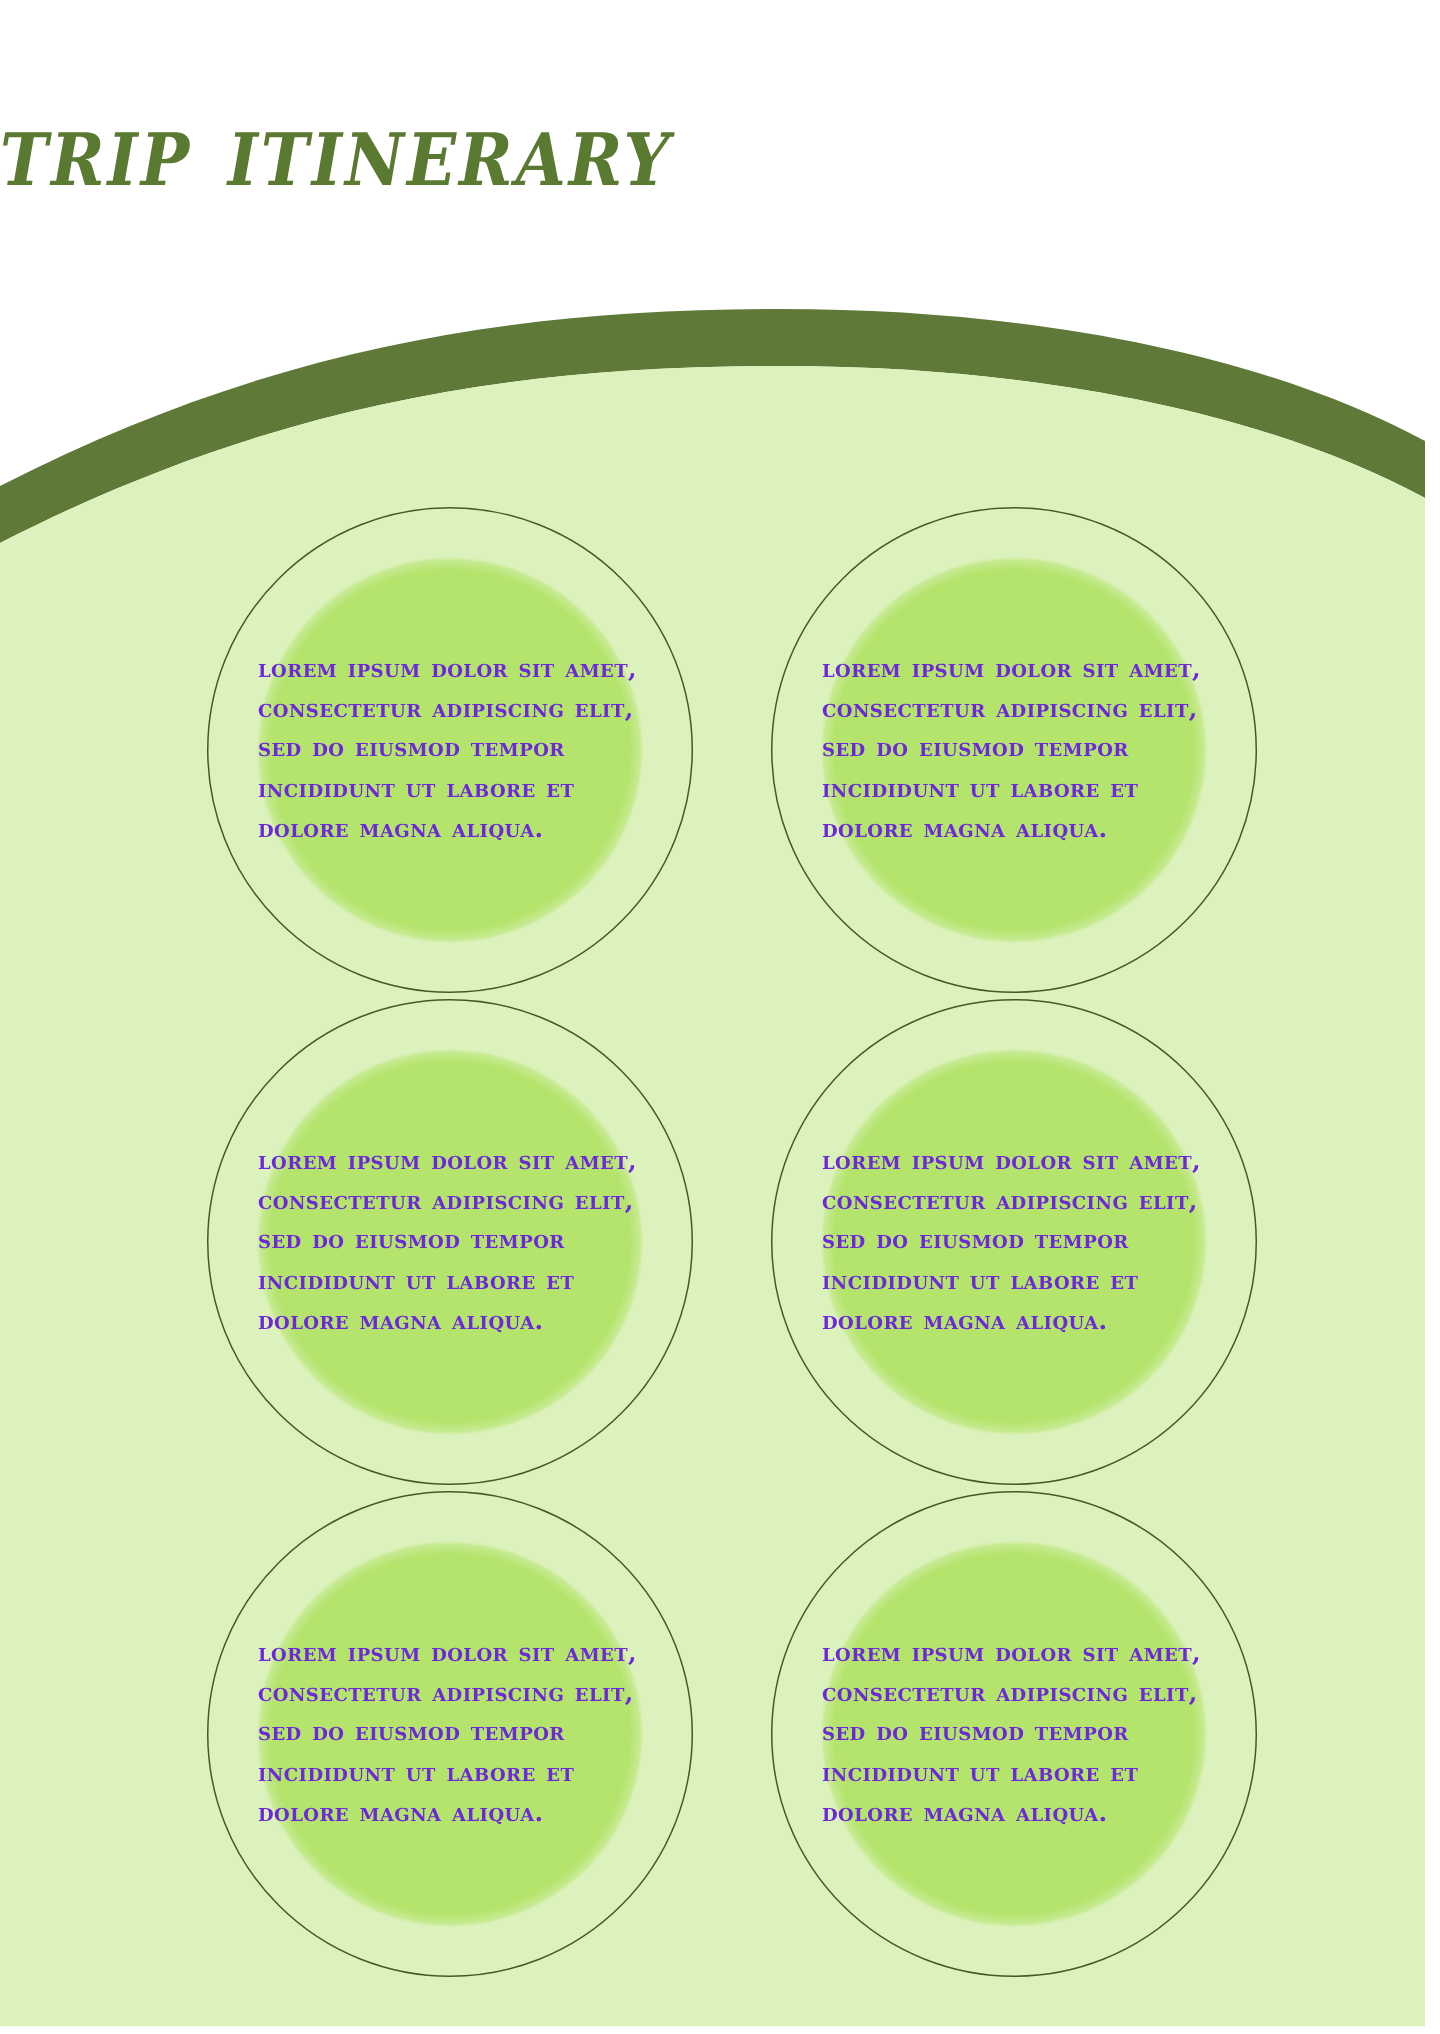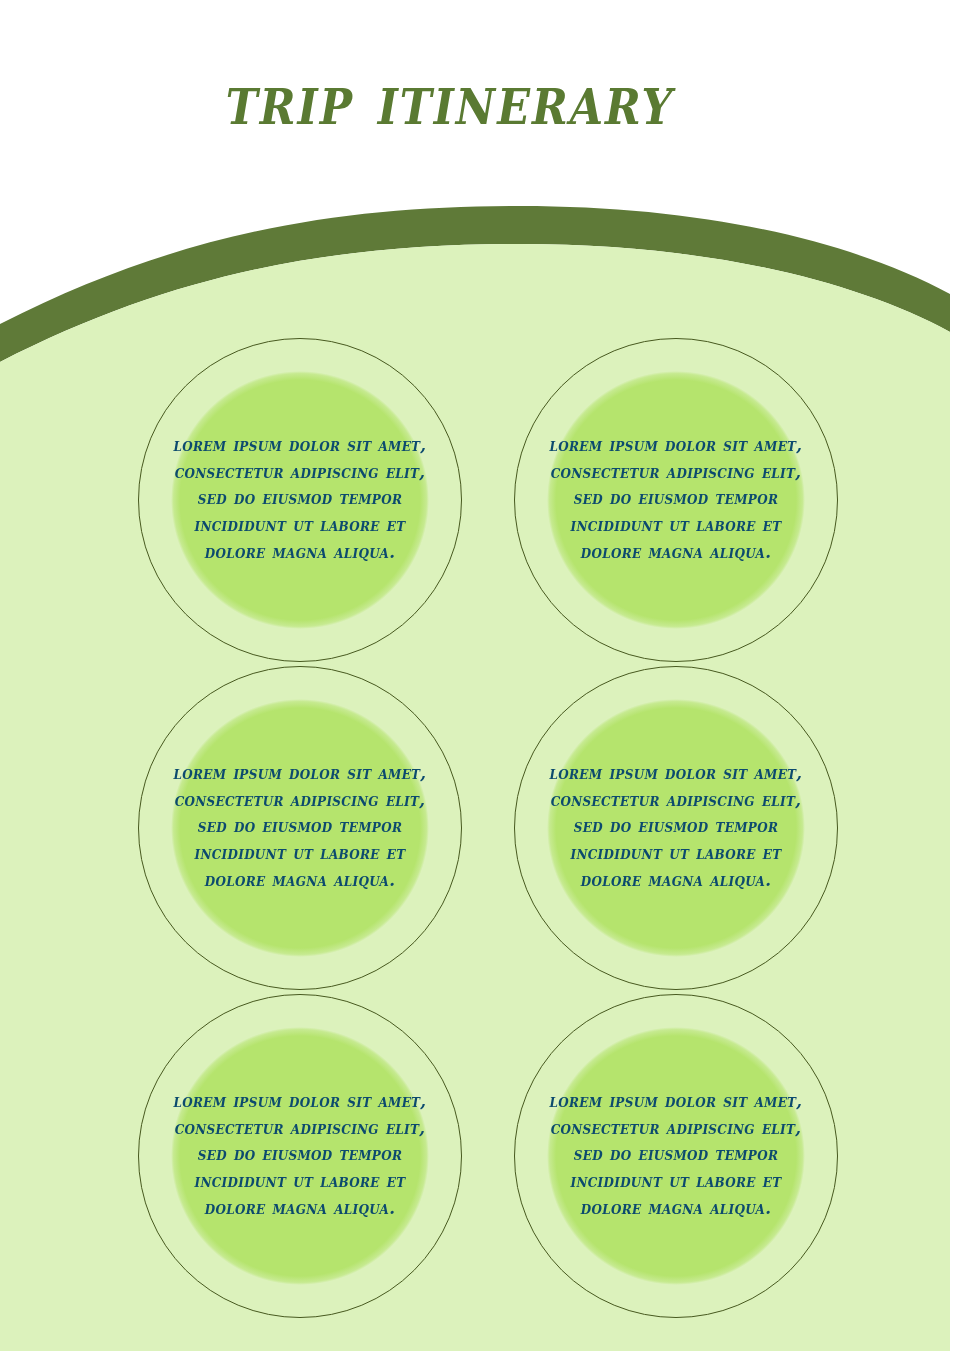--- a/index.html
+++ b/index.html
@@ -18,27 +18,27 @@
     position: relative;
     width: 960px;
     height: 1356px;
     background: #ffffff;
     overflow: hidden;
   }
 
   
   #title-area {
     position: absolute;
-    left: 12px;
+    left: 0;
     top: 0;
     width: 876px;
     height: 200px;
     display: flex;
     align-items: center;
-    justify-content: center;
+    justify-content: flex-start;
     z-index: 30;
   }
   #page-title {
     font-family: "DejaVu Serif", serif;
     font-style: italic;
     font-weight: bold;
     font-size: 62px;
     letter-spacing: 2px;
     font-variant: small-caps;
     text-transform: lowercase;
@@ -104,30 +104,29 @@
                 rgba(198,234,144,0) 100%);
   }
 
   .circle-text {
     position: absolute;
     left: 50%;
     top: 50%;
     width: 256px;
     margin-left: -128px;
     transform: translateY(-50%);
-    text-align: center;
+    text-align: left;
     font-family: "DejaVu Serif", serif;
-    font-style: italic;
     font-weight: bold;
     font-variant: small-caps;
     text-transform: lowercase;
     font-size: 16.5px;
     line-height: 1.62;
     letter-spacing: 0.3px;
-    color: #0c4a6e;
+    color: #6d28d9;
     word-spacing: 1px;
   }
 
   
   .col-left  { left: 300px; }
   .col-right { left: 676px; }
   .row-1 { top: 500px; }
   .row-2 { top: 828px; }
   .row-3 { top: 1156px; }
 

